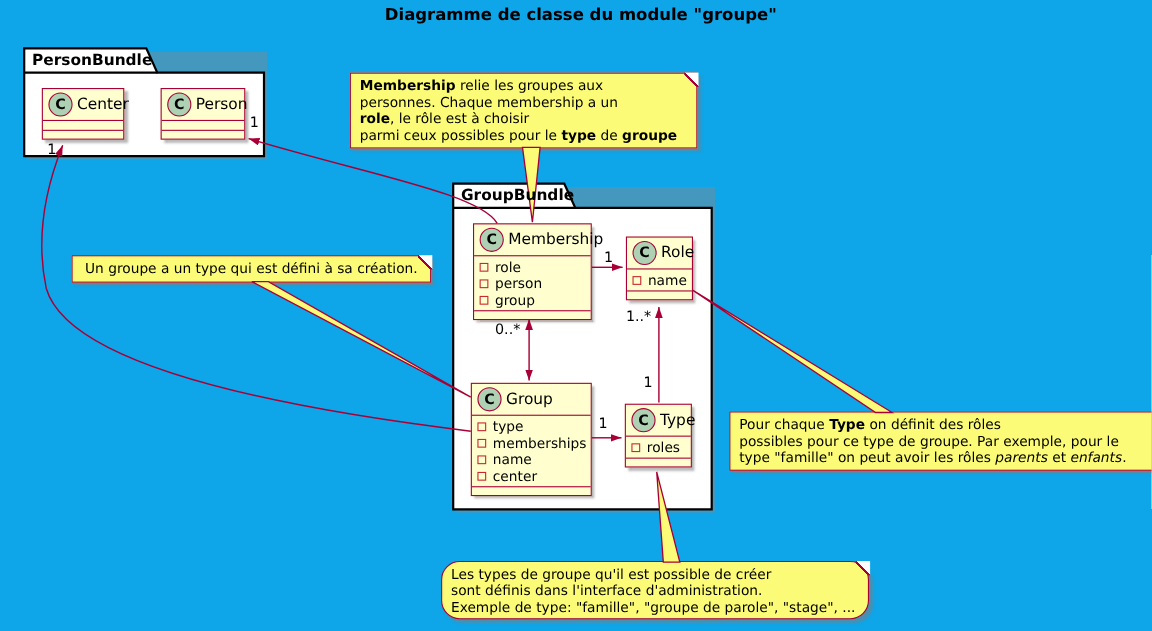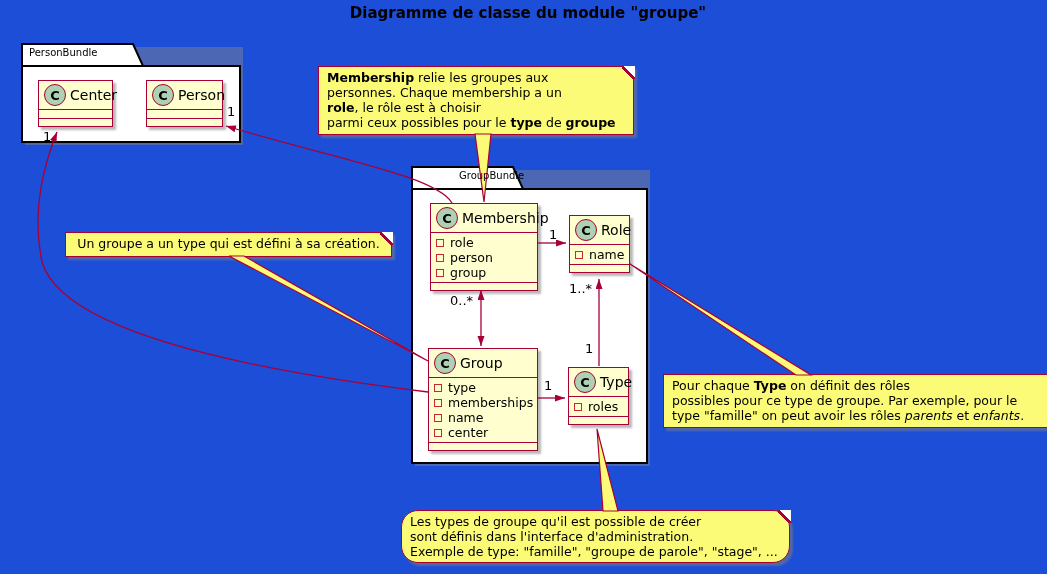--- a/index.html
+++ b/index.html
@@ -1,27 +1,27 @@
 <!DOCTYPE html>
 <html><head>
 <meta charset="utf-8">
 <style>
   html,body{margin:0;padding:0;background:#ffffff;}
   #canvas{
-    position:relative;width:1047px;height:574px;background:#1d4ed8;overflow:hidden;
+    position:relative;width:1047px;height:574px;background:#0ea5e9;overflow:hidden;
     font-family:"DejaVu Sans","Liberation Sans",sans-serif;color:#000;
   }
   .layer{position:absolute;left:0;top:0;width:1047px;height:574px;}
   #pkg-layer{z-index:0;}
   #edge-layer{z-index:4;pointer-events:none;}
   .title{
     position:absolute;left:280px;top:4px;width:496px;text-align:center;
     font-size:15px;font-weight:bold;z-index:5;
   }
-  .pkg-label{position:absolute;font-size:10px;font-weight:normal;z-index:5;}
+  .pkg-label{position:absolute;font-size:14px;font-weight:bold;z-index:5;}
   
   .uml-class{
     position:absolute;z-index:2;box-sizing:border-box;
     background:#FEFECE;border:1.5px solid #A80036;
     box-shadow:3px 3px 2px rgba(125,125,125,0.55);
   }
   .cls-header{display:flex;align-items:center;padding:3px 5px;box-sizing:border-box;}
   .c-icon{
     flex:0 0 auto;width:22px;height:22px;border-radius:50%;
     background:#ADD1B2;border:1px solid #A80036;box-sizing:border-box;
@@ -66,21 +66,21 @@
     <path d="M22,66 L22,44 L133,44 L143,66 L240,66 L240,142 L22,142 Z" fill="#ffffff" stroke="#000000" stroke-width="2"></path>
     <line x1="22" y1="66" x2="143" y2="66" stroke="#000000" stroke-width="2"></line>
 
     <path d="M412,189 L412,167 L513,167 L523,189 L647,189 L647,463 L412,463 Z" fill="#ffffff" stroke="#000000" stroke-width="2"></path>
     <line x1="412" y1="189" x2="523" y2="189" stroke="#000000" stroke-width="2"></line>
   </svg>
 
   <div class="title">Diagramme de classe du module "groupe"</div>
 
   <div class="pkg-label" style="left:29px;top:47px;">PersonBundle</div>
-  <div class="pkg-label" style="left:419px;top:170px;margin-left:40px;">GroupBundle</div>
+  <div class="pkg-label" style="left:419px;top:170px;">GroupBundle</div>
 
   <div class="uml-class" style="left:38px;top:80px;width:75px;">
     <div class="cls-header">
       <span class="c-icon">C</span>
       <span class="cls-name">Center</span>
     </div>
     <div class="cls-attrs empty"></div>
     <div class="cls-methods"></div>
   </div>
 

